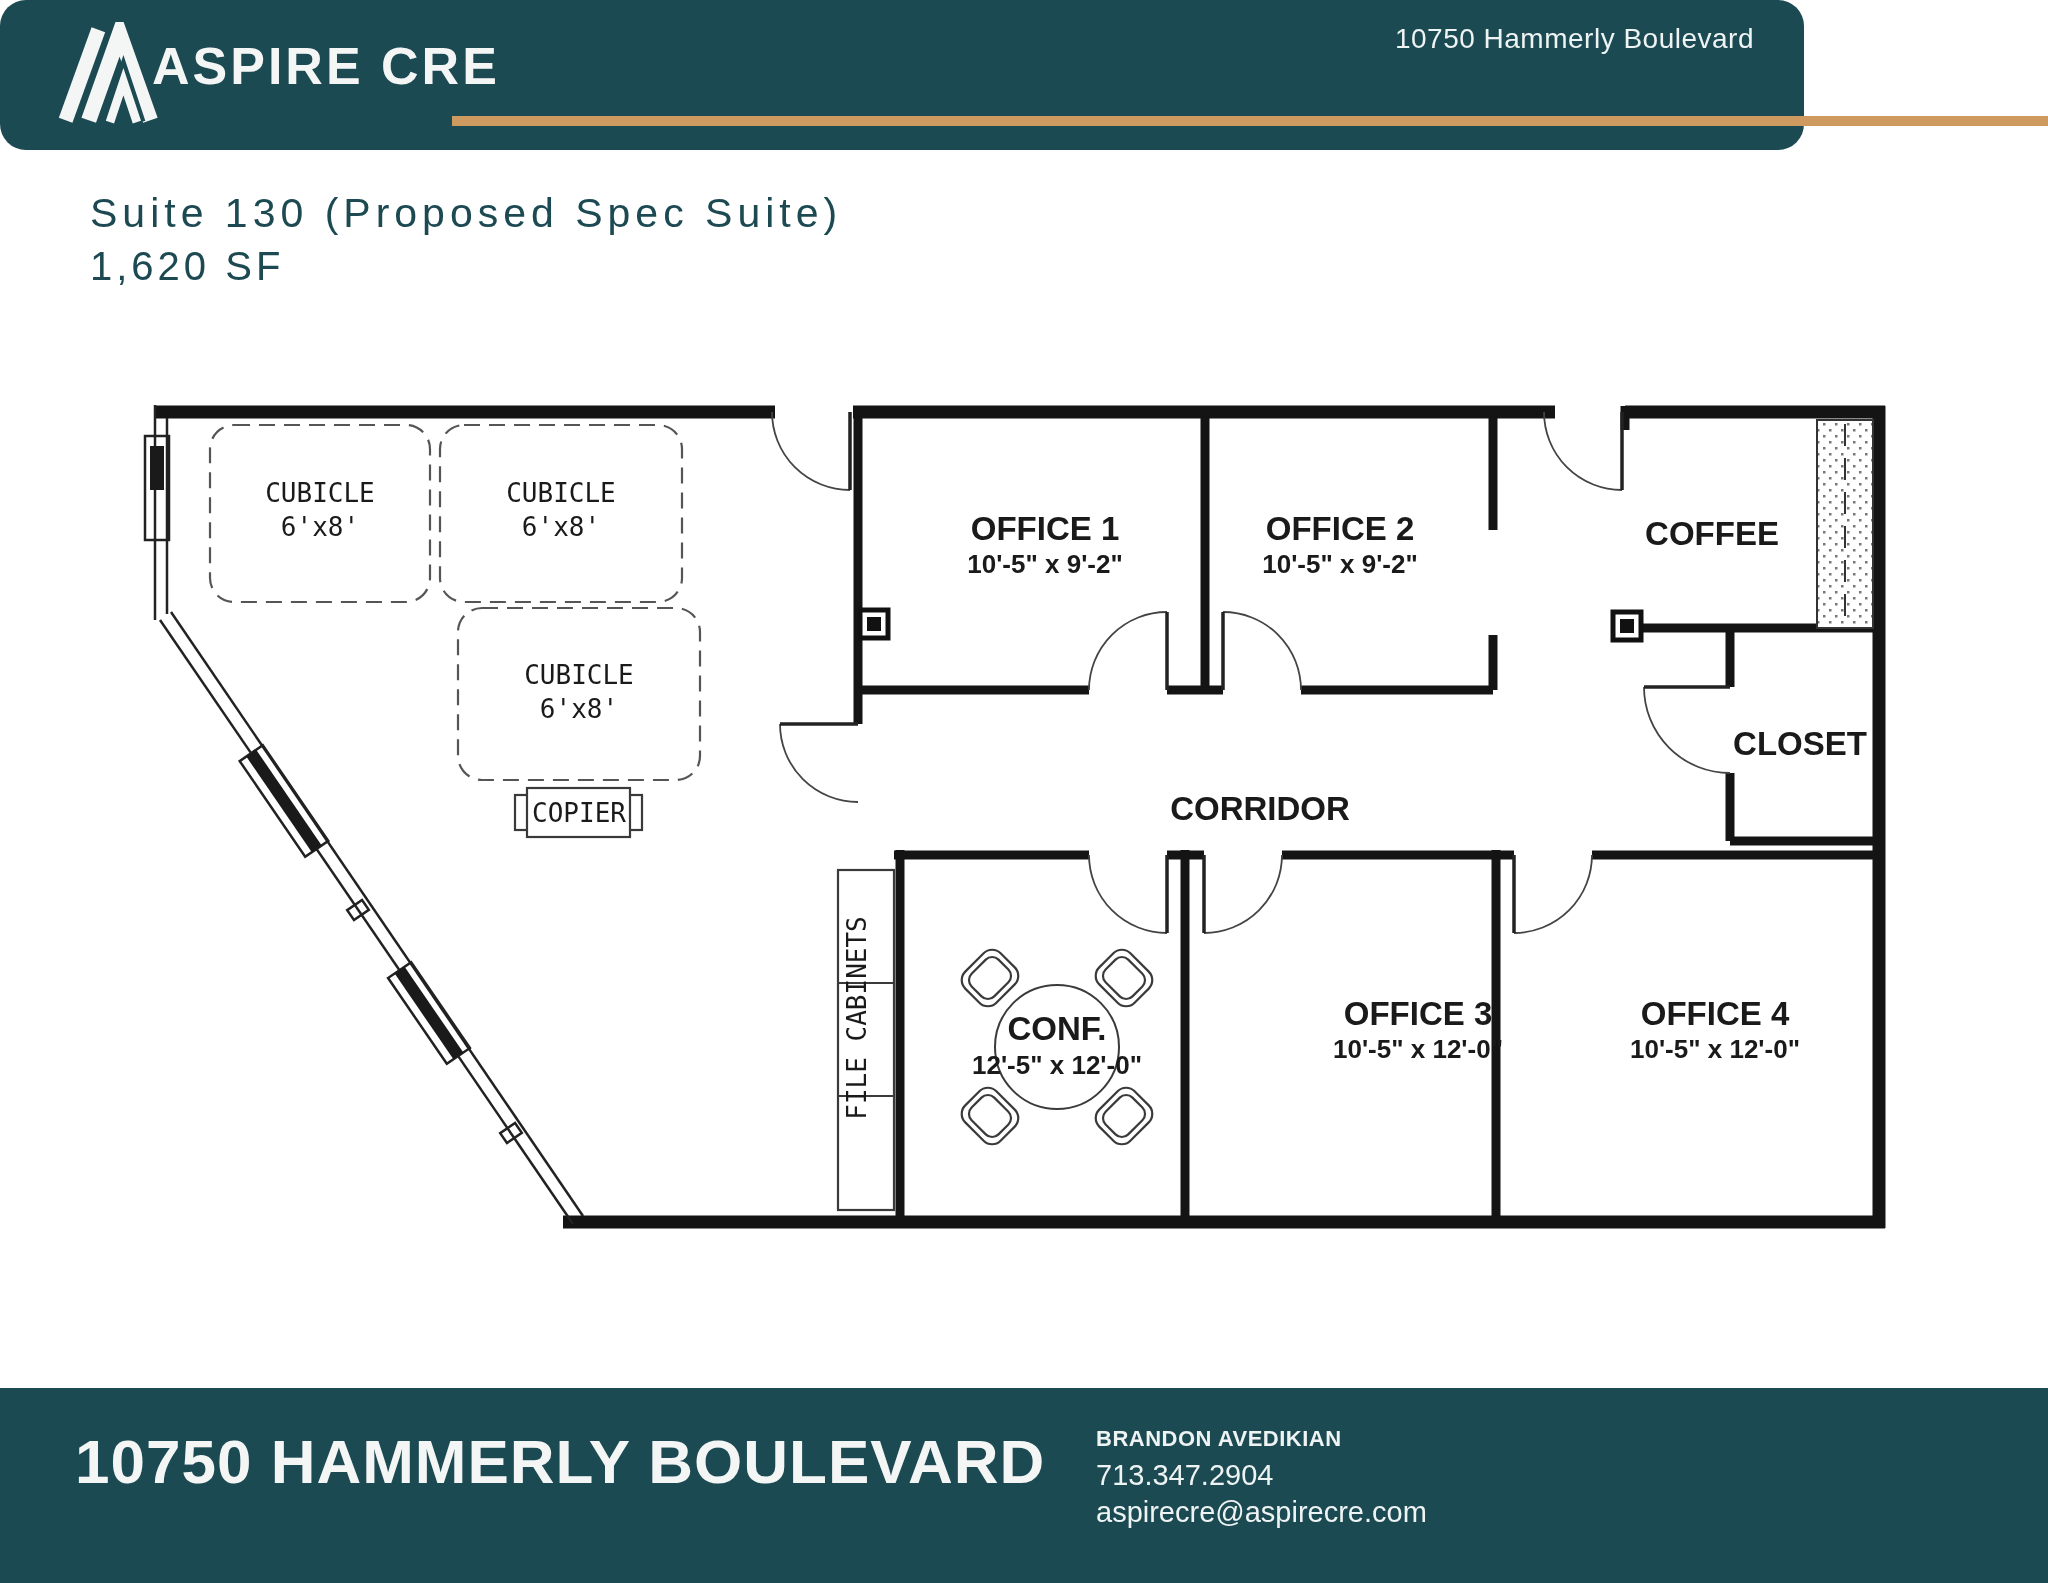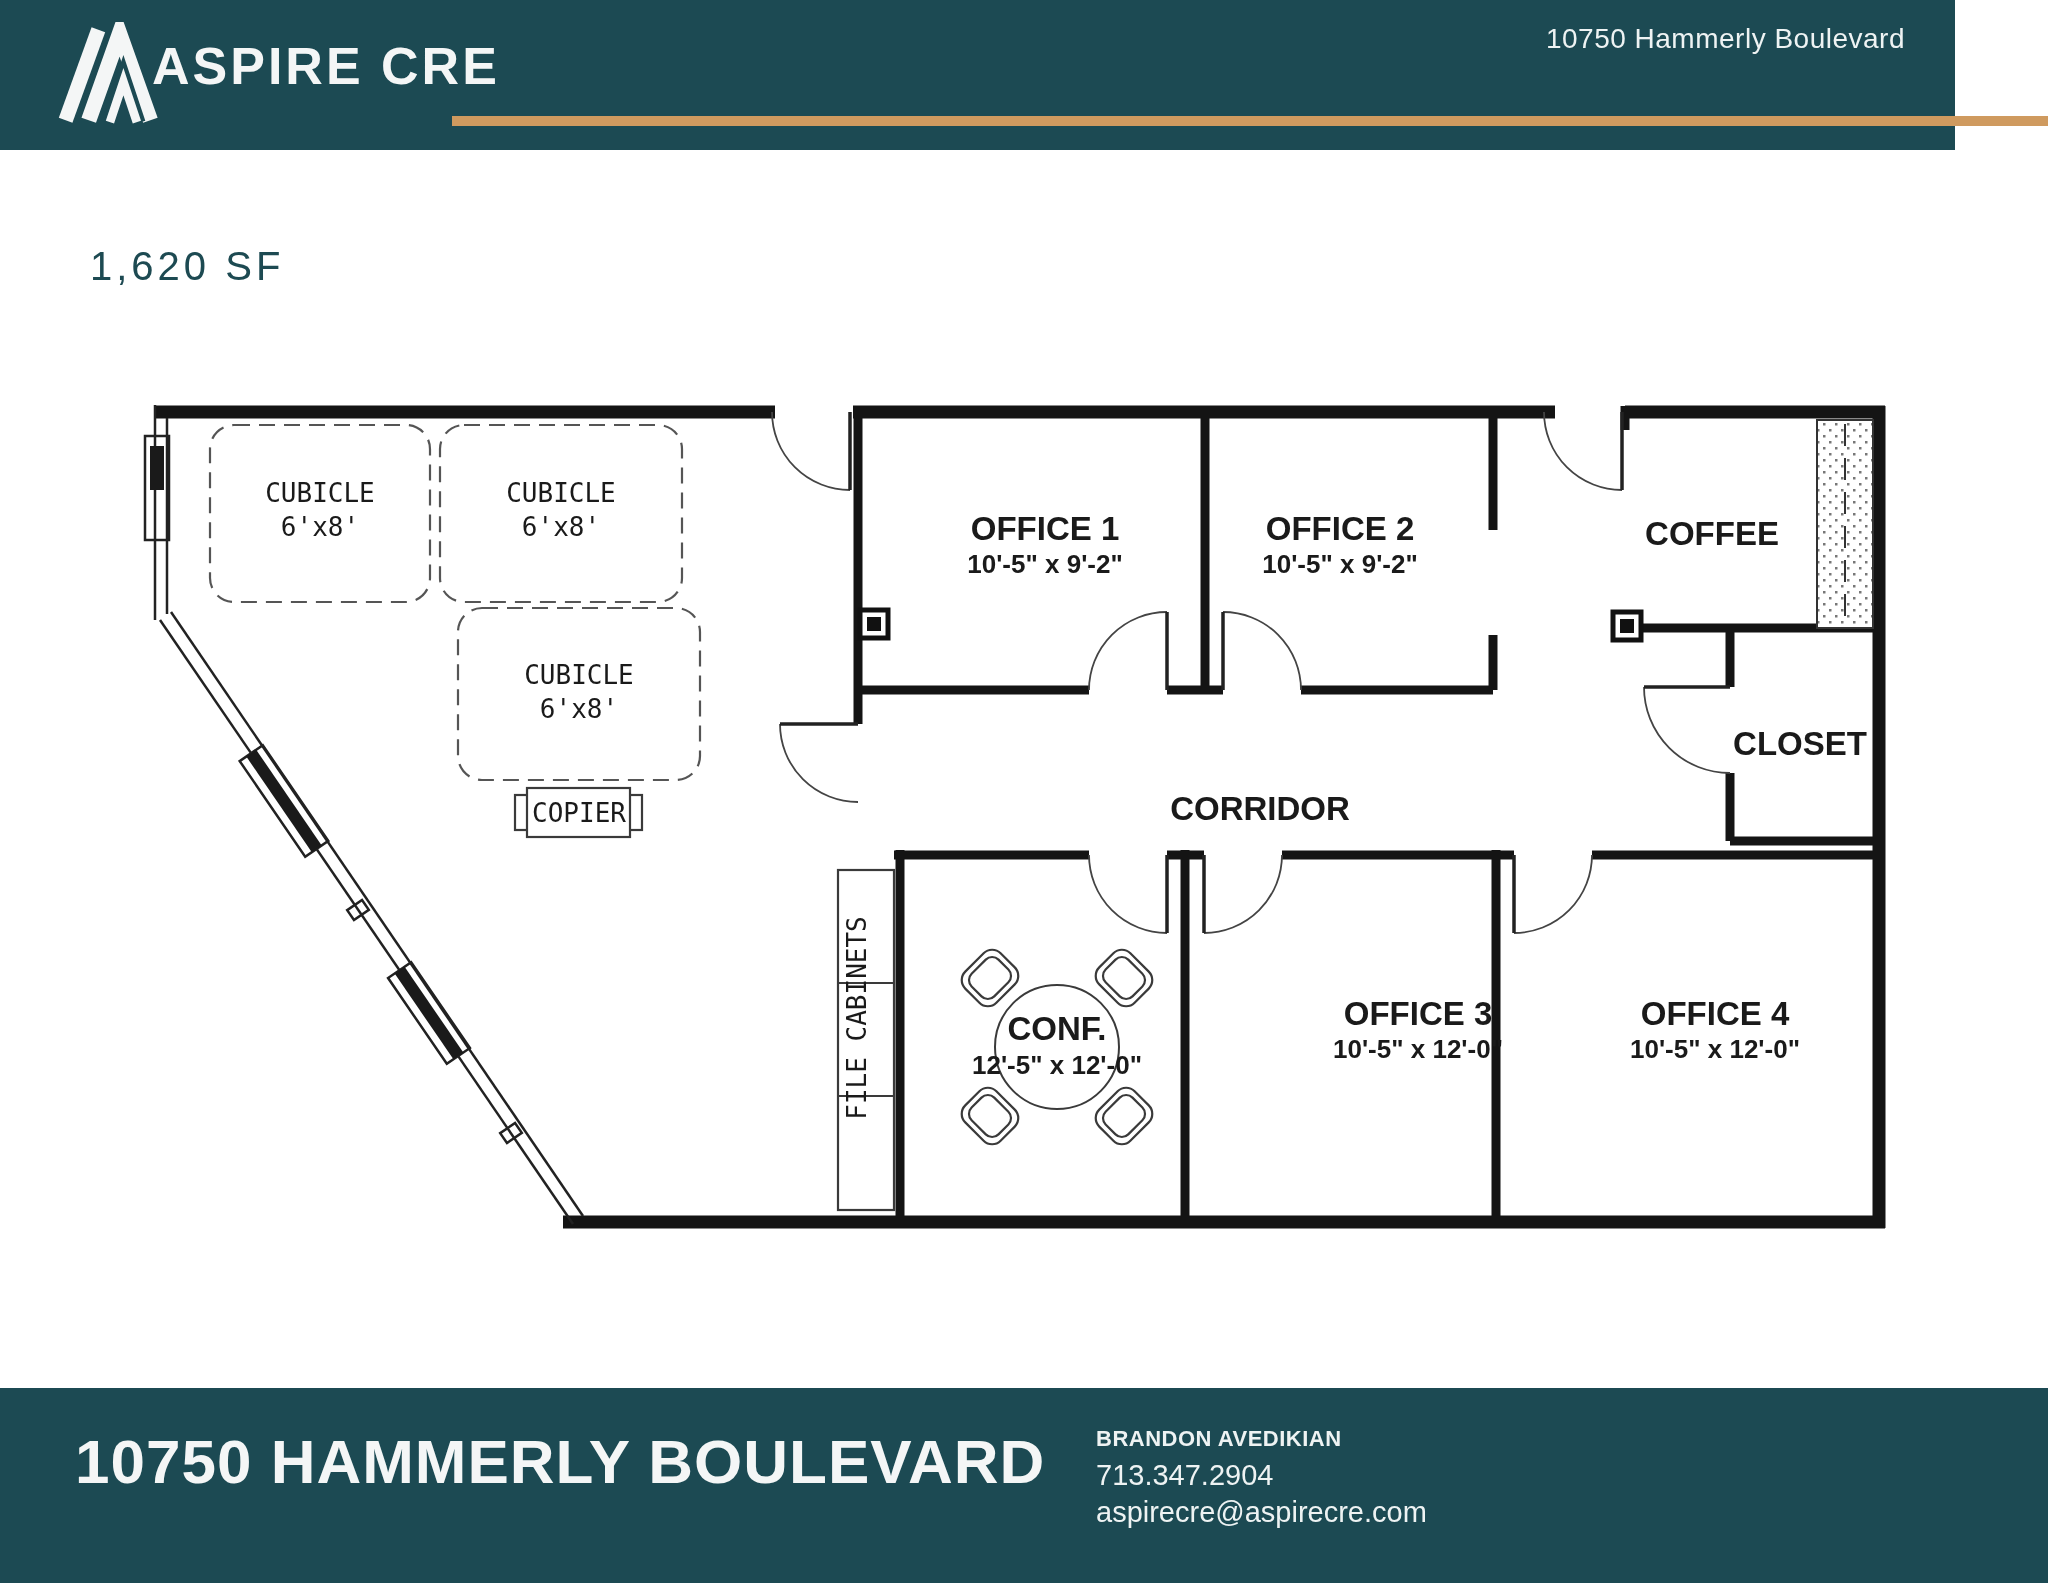--- a/index.html
+++ b/index.html
@@ -1,19 +1,19 @@
 <!DOCTYPE html>
 <html><head>
 <meta charset="utf-8">
 <style>
   html,body{margin:0;padding:0;background:#ffffff;}
   .page{position:relative;width:2048px;height:1583px;background:#ffffff;overflow:hidden;
         font-family:"Liberation Sans", sans-serif;}
   
-  .header{position:absolute;left:0;top:0;width:1955px;height:150px;background:#1c4a53;}
+  .header{position:absolute;left:0;top:0;width:1804px;height:150px;background:#1c4a53;border-radius:26px;}
   .logo{position:absolute;left:52px;top:22px;width:112px;height:104px;}
   .brand{position:absolute;left:152px;top:36px;color:#f4f6f6;font-size:52px;font-weight:700;
          letter-spacing:3px;}
   .gold-bar{position:absolute;left:452px;top:116px;width:1596px;height:10px;background:#cf9a5f;}
   .addr{position:absolute;right:50px;top:20px;text-align:right;color:#eef3f3;font-size:28px;
         font-weight:300;line-height:38px;letter-spacing:0.5px;}
   
   .title1{position:absolute;left:90px;top:190px;color:#1d4a52;font-size:41px;font-weight:500;
           letter-spacing:5px;}
   .title2{position:absolute;left:90px;top:244px;color:#1d4a52;font-size:40px;font-weight:500;
@@ -52,20 +52,21 @@
       <path d="M54,104 L72,50 L90,104" stroke="#1c4a53" stroke-width="10" fill="none"></path>
       <path d="M58,104 L72,62 L86,104" stroke="#f4f6f6" stroke-width="9" fill="none"></path>
     </svg>
     <div class="brand">ASPIRE CRE</div>
     <div class="gold-bar"></div>
     <div class="addr">
       <div>10750 Hammerly Boulevard</div>
     </div>
   </div>
 
+  <div class="title1">Suite 130 (Proposed Spec Suite)</div>
   <div class="title2">1,620 SF</div>
 
   <svg class="plan" width="1760" height="860" viewBox="0 0 1760 860">
     <defs>
       <pattern id="dots" width="12" height="12" patternUnits="userSpaceOnUse">
         <rect width="12" height="12" fill="#ffffff"></rect>
         <rect x="2" y="3" width="2.5" height="2.5" fill="#777"></rect>
         <rect x="8" y="9" width="2.5" height="2.5" fill="#777"></rect>
       </pattern>
     </defs>

